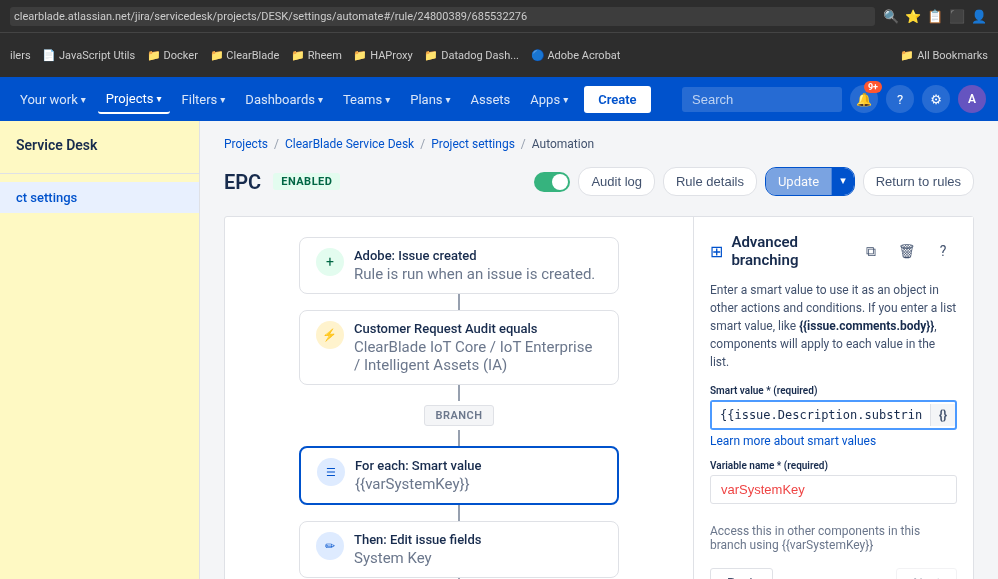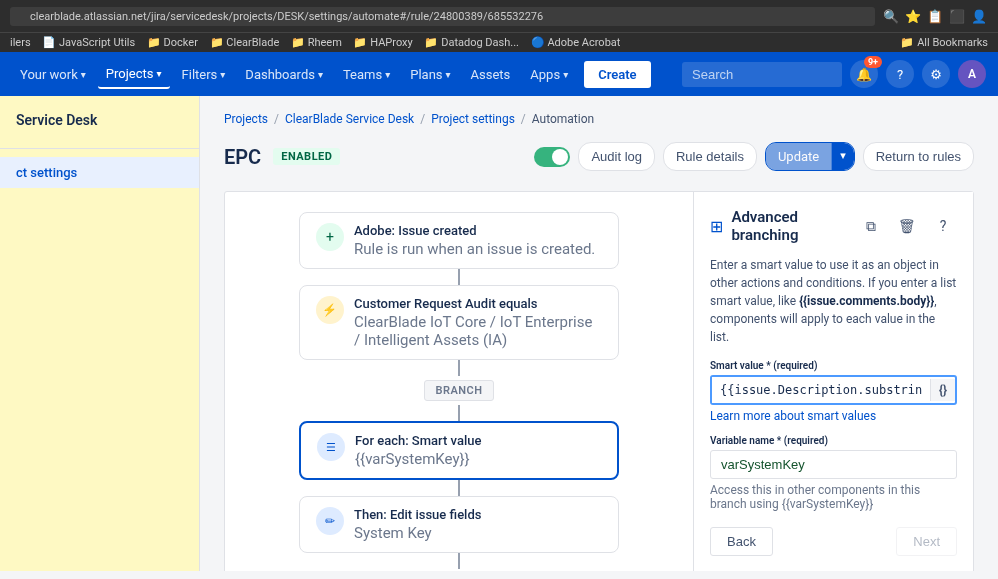--- a/index.html
+++ b/index.html
@@ -11,42 +11,42 @@
       padding: 6px 10px;
       display: flex;
       align-items: center;
       gap: 8px;
       height: 32px;
     }
     .browser-url {
       background: #3d3d3d;
       color: #ccc;
       font-size: 11px;
-      padding: 3px 20px;
+      padding: 3px 4px;
       border-radius: 3px;
       flex: 1;
       white-space: nowrap;
       overflow: hidden;
     }
     .browser-icons {
       display: flex;
       gap: 6px;
       align-items: center;
       color: #aaa;
       font-size: 13px;
     }
 
     
     .bookmarks-bar {
       background: #2d2d2d;
       padding: 4px 10px;
       display: flex;
       align-items: center;
       gap: 12px;
-      height: 20px;
+      height: 45px;
       border-top: 1px solid #444;
     }
     .bookmark-item {
       color: #ccc;
       font-size: 11px;
       display: flex;
       align-items: center;
       gap: 4px;
       cursor: pointer;
       white-space: nowrap;
@@ -418,23 +418,23 @@
       text-decoration: none;
       display: block;
       margin-bottom: 12px;
     }
     .text-input {
       width: 100%;
       padding: 6px 10px;
       border: 1px solid #dfe1e6;
       border-radius: 3px;
       font-size: 13px;
-      color: #14532d;
+      color: #ef4444;
       outline: none;
-      margin-bottom: 4px;
+      margin-bottom: 20px;
     }
     .field-hint {
       font-size: 12px;
       color: #6b778c;
       margin-bottom: 16px;
     }
     .panel-footer {
       display: flex;
       justify-content: space-between;
       margin-top: 16px;

